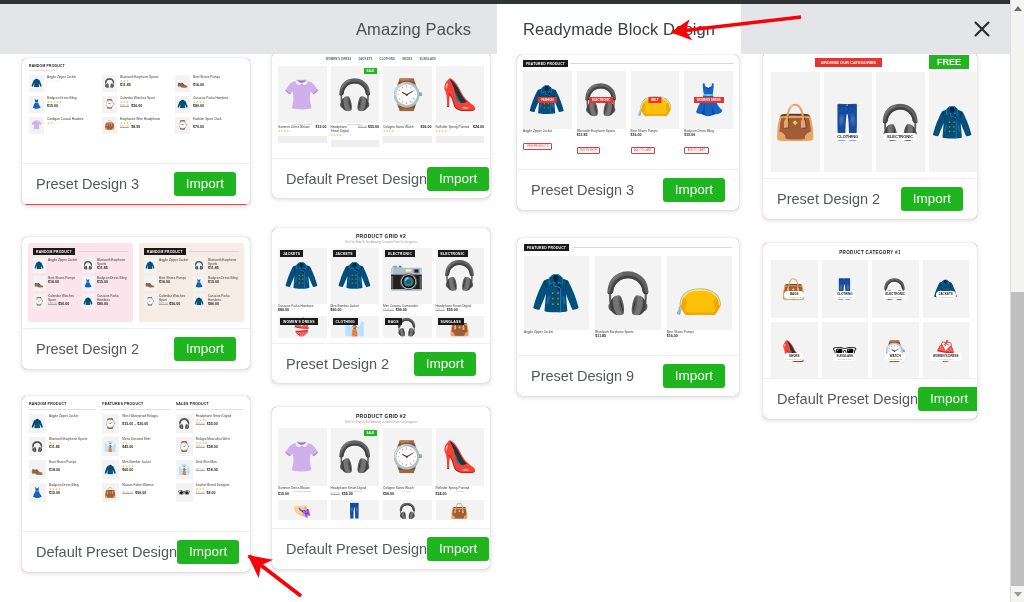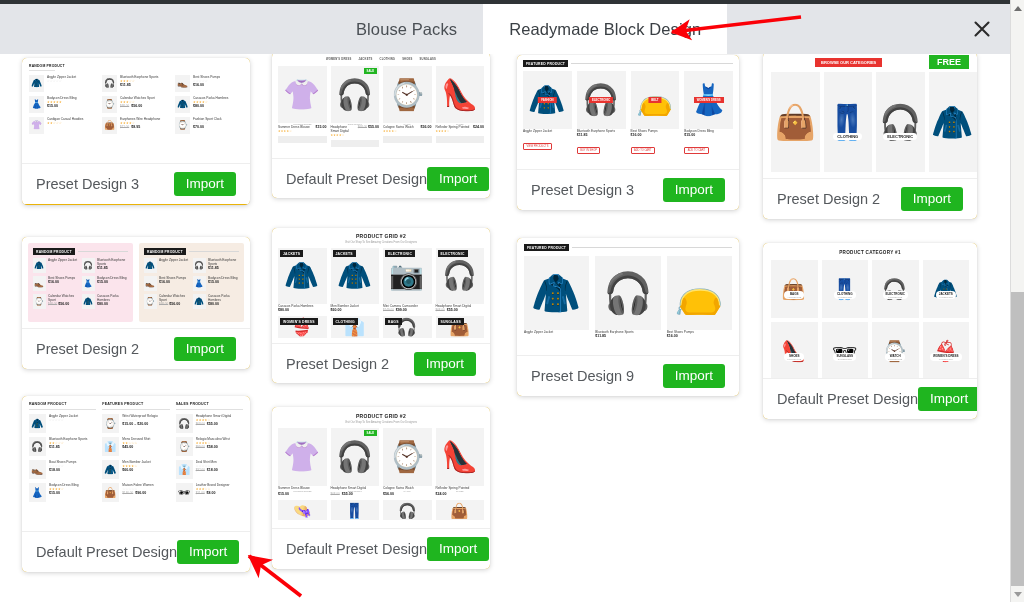--- a/index.html
+++ b/index.html
@@ -92,21 +92,21 @@
   }
 
   
   .grid {
     position: absolute;
     top: 0; left: 0;
     width: 1010px; height: 602px;
   }
   .card {
     position: absolute;
-    background: #eab308;
+    background: #ef4444;
     border-radius: 5px;
     box-shadow: 0 1px 5px rgba(0,0,0,.18), 0 0 1px rgba(0,0,0,.12);
     overflow: hidden;
   }
   .preview {
     position: relative;
     width: 100%;
     background: #fff;
     overflow: hidden;
     border-bottom: 1px solid #eeeeee;
@@ -1036,21 +1036,21 @@
         <button class="import-btn">Import</button>
       </div>
     </div>
 
   </div>
 
   <div class="topline"></div>
   <div class="header"></div>
   <div class="tabs">
     <div class="tab">
-      <span>Blouse Packs</span>
+      <span>Amazing Packs</span>
     </div>
     <div class="tab active">
       <span>Readymade Block Design</span>
     </div>
   </div>
   <div class="close-btn">
     <svg width="20" height="20" viewBox="0 0 20 20">
       <path d="M3.5 3.5 L16.5 16.5 M16.5 3.5 L3.5 16.5" stroke="#2b2b2b" stroke-width="2.1" stroke-linecap="round"></path>
     </svg>
   </div>

